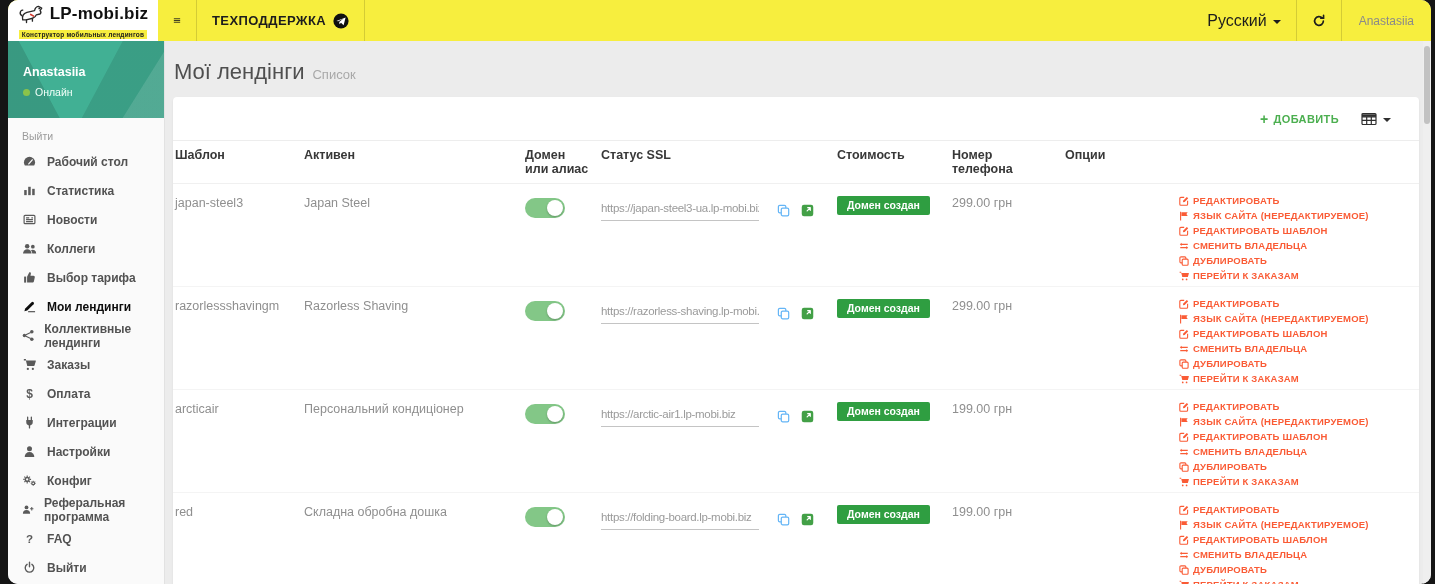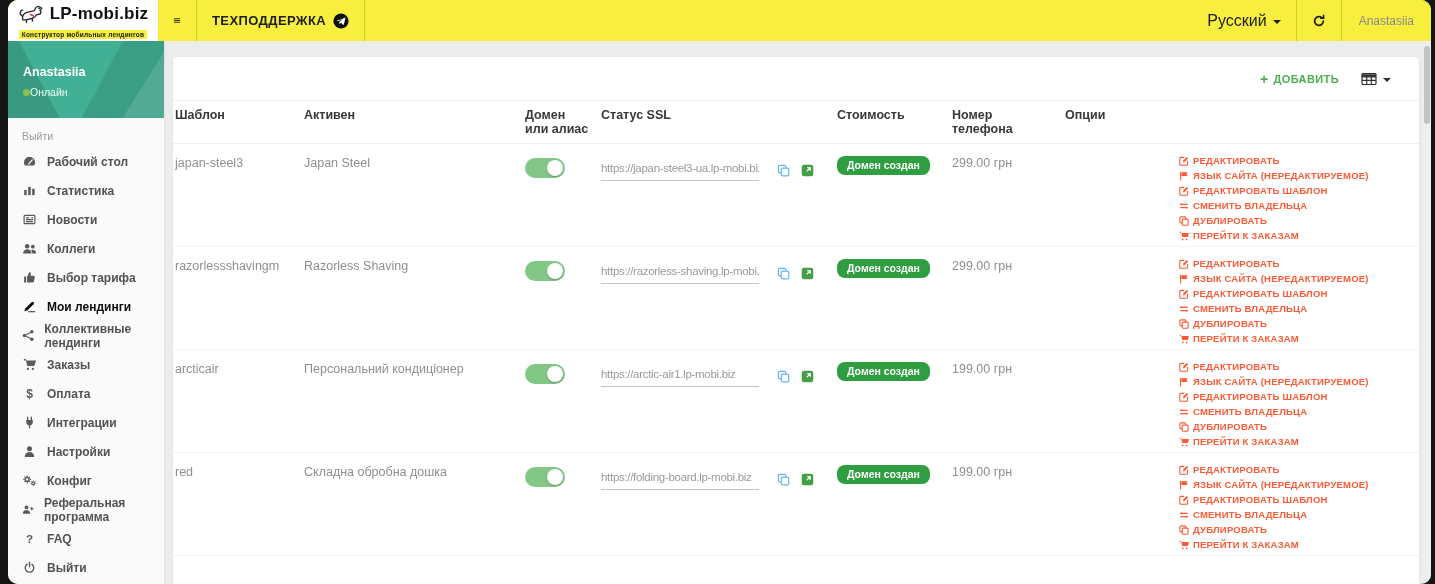--- a/index.html
+++ b/index.html
@@ -33,21 +33,21 @@
 
   
   .sidebar { width:157px; flex:0 0 157px; background:#fafafa; border-right:1px solid #e2e2e2; }
   .user-panel { height:77px; background-color:#41b094; position:relative; overflow:hidden; padding:24px 0 0 15px; }
   .user-panel::before { content:""; position:absolute; inset:0;
      background:
        linear-gradient(62deg, rgba(0,0,0,.13) 0%, rgba(0,0,0,.13) 26%, transparent 26.5%),
        linear-gradient(-58deg, rgba(255,255,255,.12) 0%, rgba(255,255,255,.12) 20%, transparent 20.5%),
        linear-gradient(118deg, transparent 58%, rgba(0,0,0,.10) 58.5%); }
   .user-name { position:relative; color:#fff; font-size:12.5px; font-weight:600; }
-  .user-status { position:relative; display:flex; align-items:center; margin-top:7px; color:#f2fff9; font-size:10.5px; }
+  .user-status { position:relative; display:flex; align-items:center; gap:5px; margin-top:7px; color:#f2fff9; font-size:10.5px; }
   .status-dot { width:7px; height:7px; border-radius:50%; background:#8bc34a; }
   .menu-label { font-size:10.5px; color:#9b9b9b; margin:12px 0 5px 14px; }
   .mitem { height:29px; display:flex; align-items:center; gap:10px; padding-left:14px; font-size:12px; font-weight:700; color:#525252; cursor:pointer; }
   .mitem .ic { width:15px; height:13px; color:#5a5a5a; display:flex; align-items:center; justify-content:center; font-size:12px; font-weight:700; }
   .mitem.active { color:#0d0d0d; }
   .mitem.active .ic { color:#0d0d0d; }
 
   
   .content { flex:1; padding:16px 12px 0 8px; min-width:0; }
   .page-header { display:flex; align-items:baseline; gap:8px; margin:2px 0 12px 1px; }
@@ -70,21 +70,21 @@
 
   .switch { width:40px; height:20px; border-radius:10px; background:#83c787; position:relative; cursor:pointer; margin-top:2px; }
   .switch::after { content:""; position:absolute; right:2px; top:2px; width:16px; height:16px; border-radius:50%; background:#fff; box-shadow:0 1px 2px rgba(0,0,0,.25); }
 
   .domain-wrap { display:flex; align-items:flex-end; gap:10px; margin-top:4px; }
   .domain-input { width:158px; border:none; border-bottom:1px solid #c4c4c4; background:transparent; font-family:"Liberation Sans",sans-serif; font-size:11.5px; letter-spacing:-.3px; color:#9a9a9a; padding:2px 0 6px; outline:none; }
   .domain-icons { display:flex; gap:11px; padding-bottom:4px; margin-left:8px; }
   .ic-copy { width:13px; height:13px; color:#64b5f6; cursor:pointer; }
   .ic-open { width:13px; height:13px; color:#43a047; cursor:pointer; }
 
-  .badge { display:inline-block; background:#2f9e41; color:#fff; font-size:10.5px; font-weight:700; padding:3px 10px 4px; border-radius:8px; white-space:nowrap; }
+  .badge { display:inline-block; background:#2f9e41; color:#fff; font-size:10.5px; font-weight:700; padding:3px 10px 4px; border-radius:2px; white-space:nowrap; }
 
   .opts { display:flex; flex-direction:column; gap:4px; padding-top:11px; }
   .opt { display:flex; align-items:center; gap:4px; color:#fa5b35; font-size:9.5px; font-weight:700; letter-spacing:.2px; cursor:pointer; white-space:nowrap; }
   .opt .ic { width:10px; height:10px; flex:0 0 10px; }
 
   .ic svg { width:100%; height:100%; display:block; }
 
   
   .scrollbar { position:absolute; right:0; top:41px; bottom:0; width:8px; background:#efefef; }
   .scroll-thumb { position:absolute; top:5px; left:1px; width:6px; height:78px; border-radius:3px; background:#c2c2c2; cursor:pointer; }
@@ -300,20 +300,24 @@
                 <path d="M4.4 3.6a4.6 4.6 0 1 0 5.2 0"></path>
                 <path d="M7 1.2v5"></path>
               </svg>
             </span>
     <span>Выйти</span>
   </div>
         </div>
     </div>
 
     <div class="content">
+      <div class="page-header">
+        <span class="page-title">Мої лендінги</span>
+        <span class="page-subtitle">Список</span>
+      </div>
       <div class="card">
         <div class="toolbar">
           <div class="add-btn">
             <span class="add-plus">+</span>
             <span>ДОБАВИТЬ</span>
           </div>
           <div class="view-toggle">
             <span class="ic">
                 <svg viewBox="0 0 16 14" fill="none" stroke="currentColor" stroke-width="1.2">
                   <rect x="1" y="1.5" width="14" height="11" rx="1"></rect>

